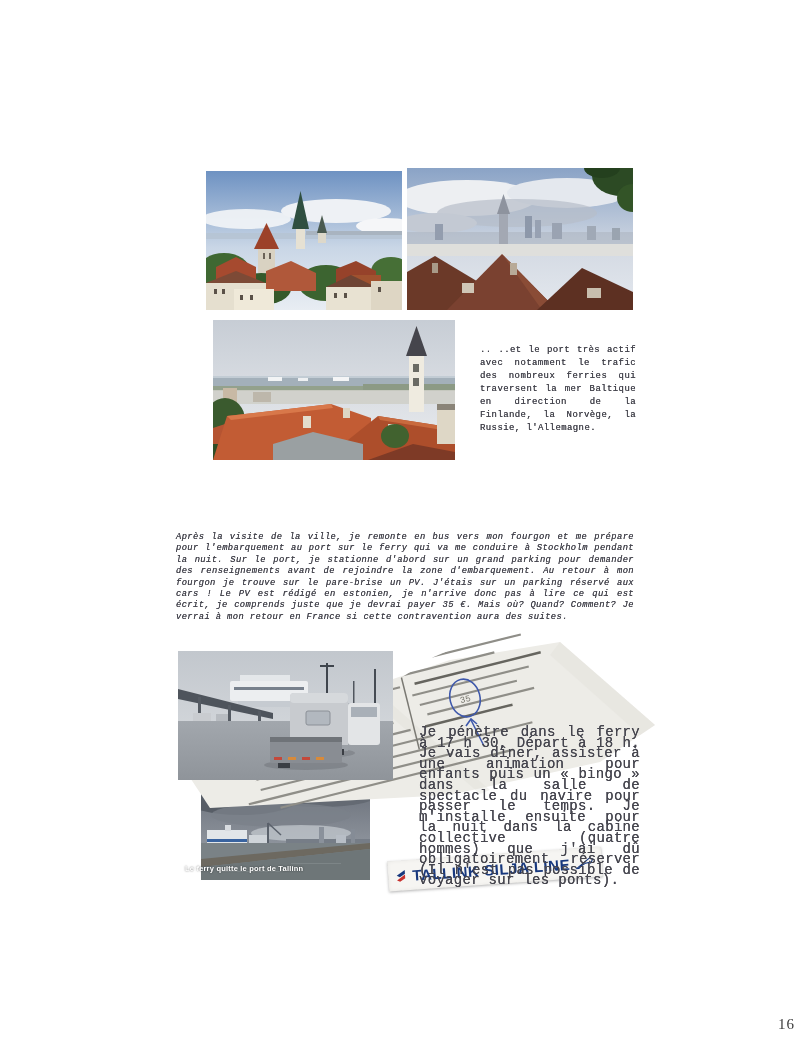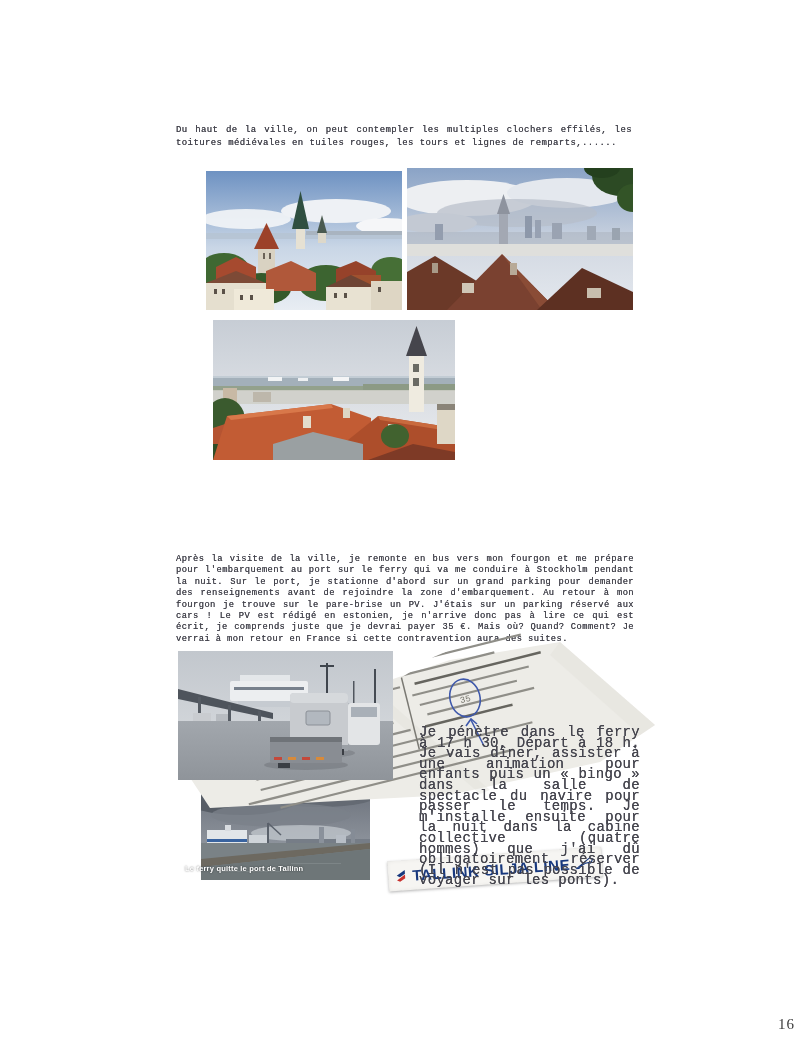--- a/index.html
+++ b/index.html
@@ -2,21 +2,21 @@
 <html><head>
 <meta charset="utf-8">
 <style>
   html,body{margin:0;padding:0;background:#ffffff;}
   .page{position:relative;width:795px;height:1063px;background:#ffffff;overflow:hidden;
         font-family:"Liberation Mono",monospace;}
   .txt{position:absolute;color:#45454e;text-align:justify;
        text-shadow:0 0 .4px #45454e;}
   .intro{left:176px;top:124px;width:456px;font-size:9px;line-height:13px;letter-spacing:.4px;}
   .port-note{left:480px;top:344px;width:156px;font-size:9px;line-height:13px;letter-spacing:.4px;}
-  .departure{left:176px;top:554px;width:458px;font-size:8.8px;line-height:11.4px;letter-spacing:.4px;}
+  .departure{left:176px;top:532px;width:458px;font-size:8.8px;line-height:11.4px;letter-spacing:.4px;font-style:italic;}
   .ferry-evening{left:419px;top:727px;width:221px;font-size:14px;line-height:10.6px;letter-spacing:.3px;z-index:5;}
   .photo{position:absolute;display:block;}
   .p1{left:206px;top:171px;}
   .p2{left:407px;top:168px;}
   .p3{left:213px;top:320px;}
   .port{left:178px;top:651px;z-index:2;}
   .ticket{position:absolute;left:170px;top:630px;z-index:1;}
   .ferrywrap{position:absolute;left:177px;top:785px;width:169px;height:95px;padding-left:24px;}
   .caption{position:absolute;left:8px;bottom:7px;color:#ffffff;font-family:"Liberation Sans",sans-serif;
            font-weight:bold;font-size:7.5px;letter-spacing:.2px;text-shadow:0 0 2px rgba(0,0,0,.6);}
@@ -27,21 +27,20 @@
             font-size:15px;letter-spacing:.6px;white-space:nowrap;}
   .pagenum{position:absolute;left:0;top:1016px;width:100%;text-align:right;
            font-family:"Liberation Serif",serif;font-size:15px;color:#3c3c3c;letter-spacing:1px;}
 </style>
 </head>
 <body>
 
 <div class="page">
 
   <div class="txt intro">
-    <div>Du haut de la ville, on peut contempler les multiples clochers effilés, les toitures médiévales en tuiles rouges, les tours et lignes de remparts,......</div>
   </div>
 
   <svg class="photo p1" width="196" height="139" viewBox="0 0 196 139">
     <defs>
         <linearGradient id="p1s" x1="0" y1="0" x2="0" y2="1">
       <stop offset="0" stop-color="#6e92c2"></stop>
           <stop offset=".55" stop-color="#c9d6e6"></stop>
           <stop offset="1" stop-color="#e8edf3"></stop>
     </linearGradient>
       </defs>
@@ -150,20 +149,21 @@
     <ellipse cx="182" cy="116" rx="14" ry="12" fill="#41622f"></ellipse>
     <rect x="196" y="34" width="15" height="58" fill="#efebe0"></rect>
     <polygon points="193,36 214,36 203.5,6" fill="#45454c"></polygon>
     <rect x="200" y="44" width="6" height="8" fill="#6a6a64"></rect>
     <rect x="200" y="58" width="6" height="8" fill="#6a6a64"></rect>
     <rect x="224" y="84" width="18" height="40" fill="#ded7c6"></rect>
     <rect x="224" y="84" width="18" height="6" fill="#8a8478"></rect>
     <polygon points="155,140 200,124 242,132 242,140" fill="#7e3a26"></polygon>
   </svg>
 
+  <div class="txt port-note">.. ..et le port très actif avec notamment le trafic des nombreux ferries qui traversent la mer Baltique en direction de la Finlande, la Norvège, la Russie, l'Allemagne.</div>
 
   <div class="txt departure">Après la visite de la ville, je remonte en bus vers mon fourgon et me prépare pour l'embarquement au port sur le ferry qui va me conduire à Stockholm pendant la nuit. Sur le port, je stationne d'abord sur un grand parking pour demander des renseignements avant de rejoindre la zone d'embarquement. Au retour à mon fourgon je trouve sur le pare-brise un PV. J'étais sur un parking réservé aux cars ! Le PV est rédigé en estonien, je n'arrive donc pas à lire ce qui est écrit, je comprends juste que je devrai payer 35 €. Mais où? Quand? Comment? Je verrai à mon retour en France si cette contravention aura des suites.</div>
 
   <svg class="ticket" width="500" height="185" viewBox="0 0 500 185">
     <defs>
       <clipPath id="tclip">
           <polygon points="15,140 130,80 280,30 390,12 485,95 430,132 280,165 40,178"></polygon>
         </clipPath>
     </defs>
     <polygon points="15,140 130,80 280,30 390,12 485,95 430,132 280,165 40,178" fill="#edece7"></polygon>

